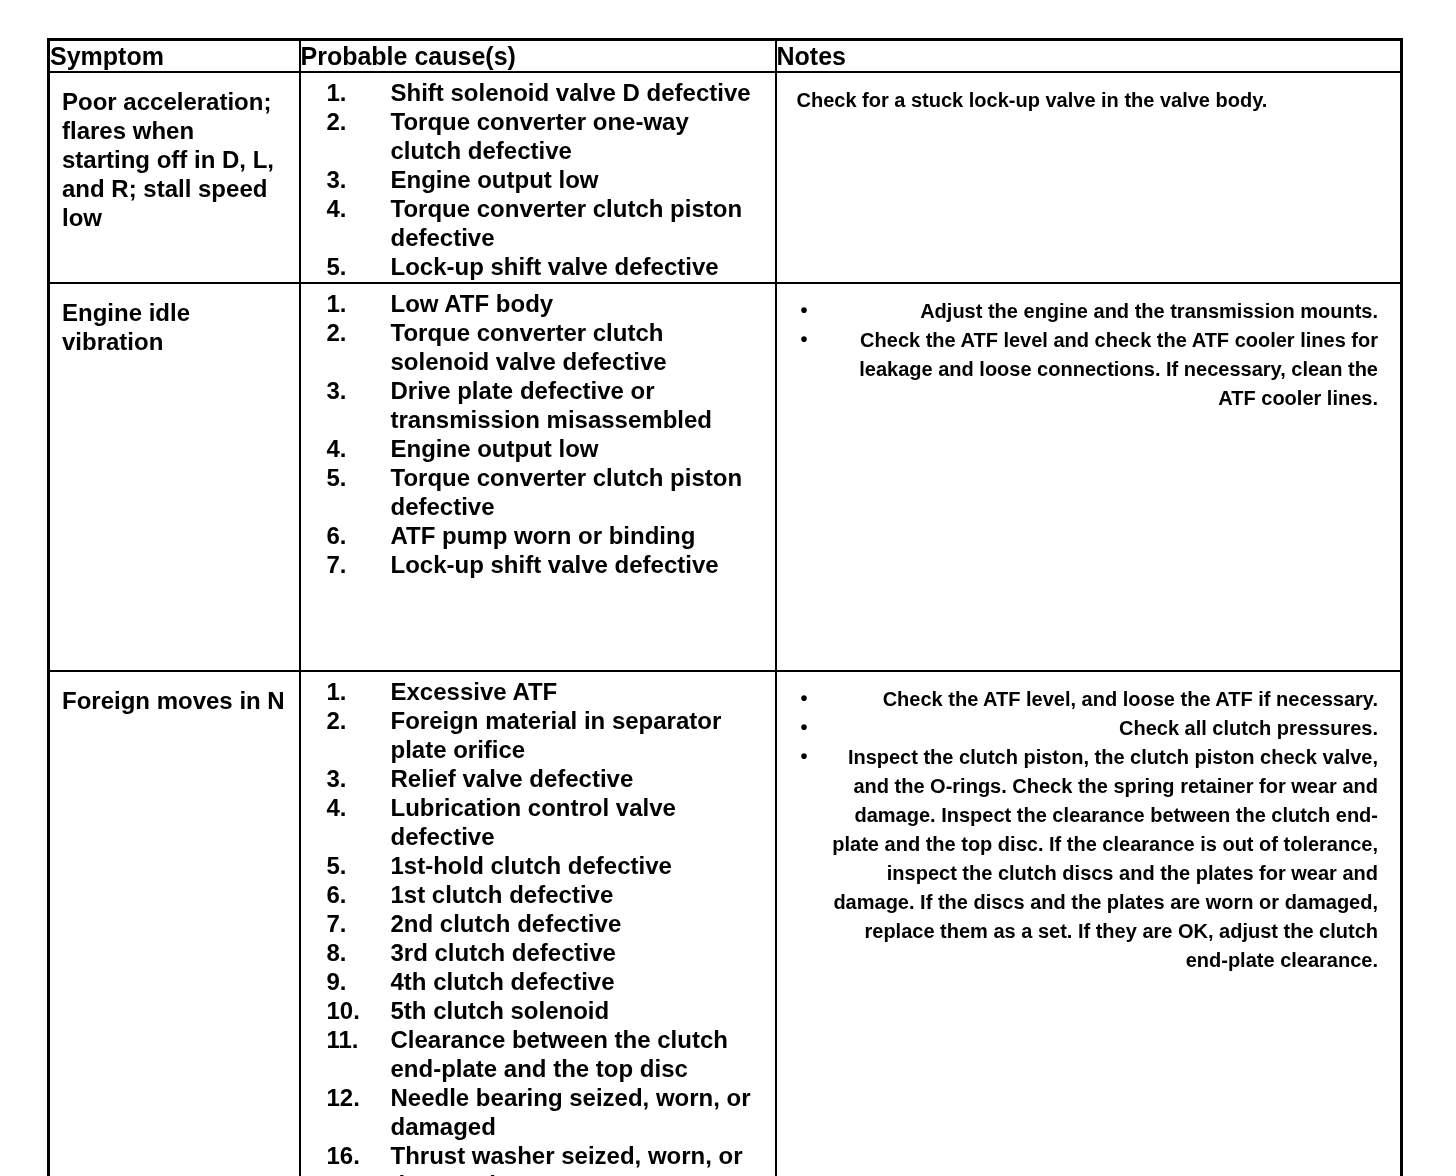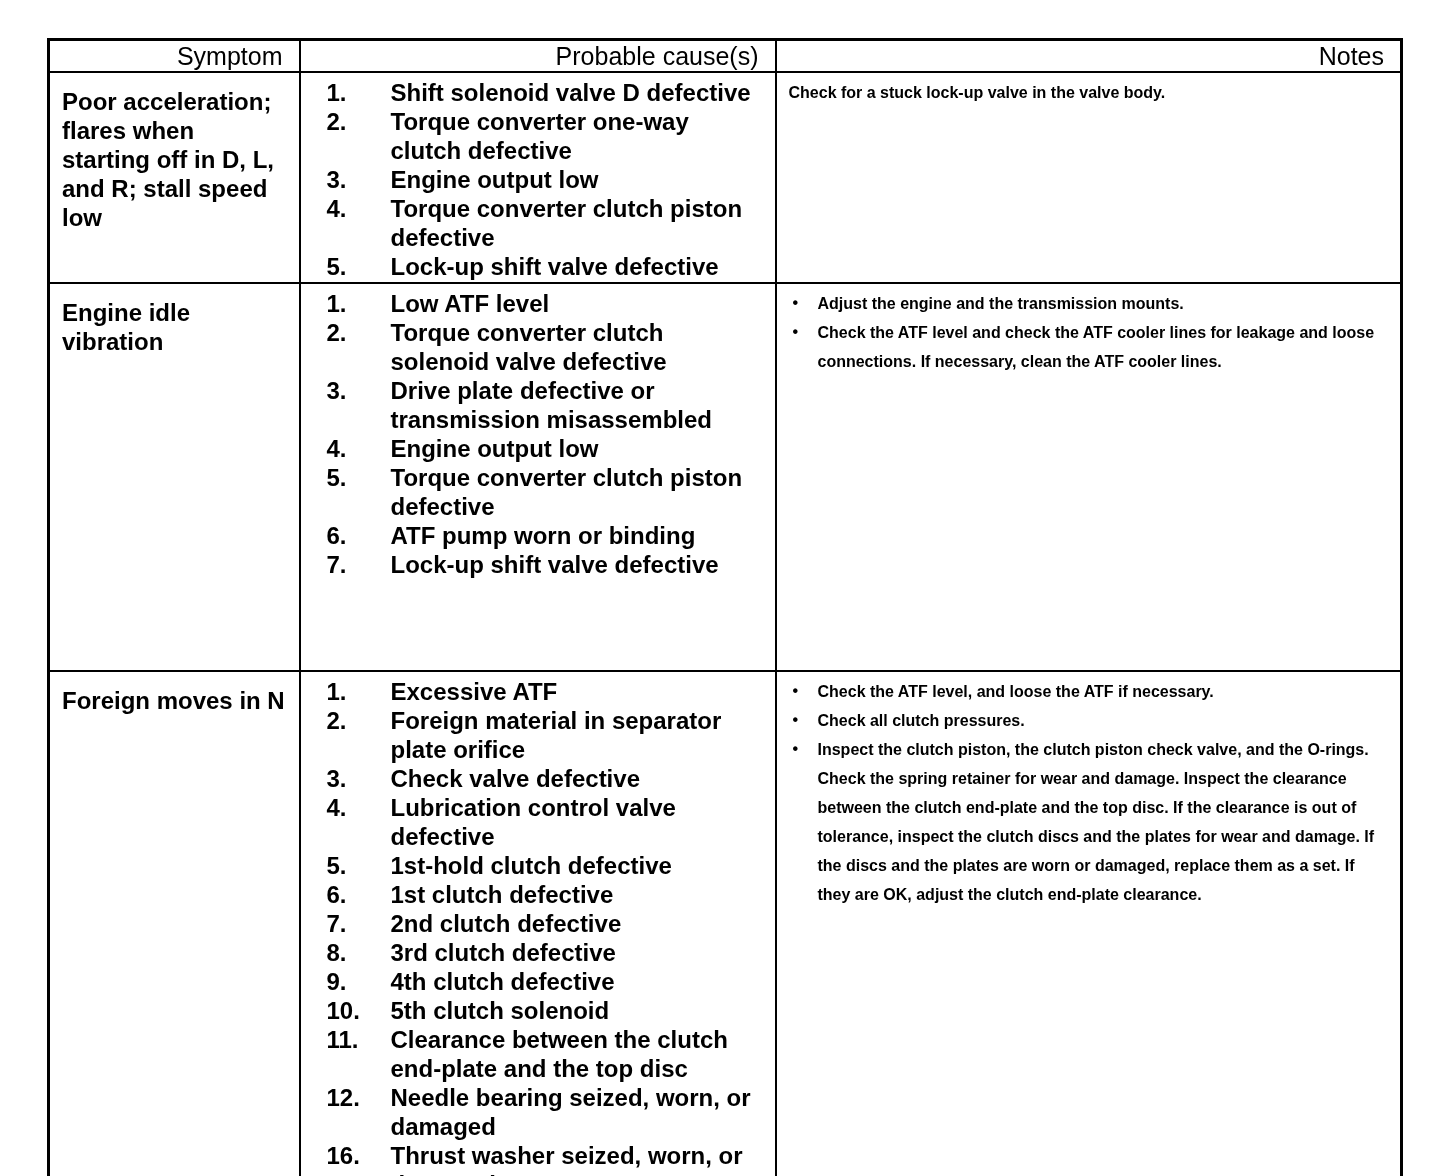--- a/index.html
+++ b/index.html
@@ -31,23 +31,23 @@
   }
   .tbl th, .tbl td {
     border: 2px solid #000;
     vertical-align: top;
     padding: 0;
   }
   .tbl thead tr { height: 32px; }
   .tbl thead th {
     font-size: 25px;
     line-height: 27px;
-    font-weight: 400;
-    text-align: right;
-    padding: 2px 16px 1px 0;
+    font-weight: 700;
+    text-align: left;
+    padding: 2px 0 1px 0;
     vertical-align: middle;
   }
   .row-1 { height: 211px; }
   .row-2 { height: 388px; }
   
 
   td, th { font-weight: 700; }
 
   td.symptom {
     font-size: 24px;
@@ -67,29 +67,30 @@
     padding-left: 90px;
   }
   td.causes .num {
     position: absolute;
     left: 26px;
     top: 0;
     white-space: nowrap;
   }
   td.notes { padding: 5px 14px 0 0; }
   td.notes ul {
-    margin: 0;
+    margin: 8px;
     padding: 0;
     list-style: none;
-    font-size: 16px;
+    font-size: 20px;
     line-height: 29px;
   }
   td.notes ul.bulleted li {
     position: relative;
     padding-left: 41px;
+    text-align: right;
   }
   td.notes ul.bulleted li::before {
     content: "\2022";
     position: absolute;
     left: 16px;
     top: -1px;
   }
   td.notes ul.plain li {
     padding-left: 12px;
   }
@@ -126,21 +127,21 @@
         <td class="notes">
           <ul class="plain">
             <li>Check for a stuck lock-up valve in the valve body.</li>
           </ul>
         </td>
       </tr>
       <tr class="row-2">
         <td class="symptom">Engine idle vibration</td>
         <td class="causes">
           <ol>
-            <li><span class="num">1.</span><span class="txt">Low ATF level</span></li>
+            <li><span class="num">1.</span><span class="txt">Low ATF body</span></li>
             <li><span class="num">2.</span><span class="txt">Torque converter clutch solenoid valve defective</span></li>
             <li><span class="num">3.</span><span class="txt">Drive plate defective or transmission misassembled</span></li>
             <li><span class="num">4.</span><span class="txt">Engine output low</span></li>
             <li><span class="num">5.</span><span class="txt">Torque converter clutch piston defective</span></li>
             <li><span class="num">6.</span><span class="txt">ATF pump worn or binding</span></li>
             <li><span class="num">7.</span><span class="txt">Lock-up shift valve defective</span></li>
           </ol>
         </td>
         <td class="notes">
           <ul class="bulleted">
@@ -148,21 +149,21 @@
             <li>Check the ATF level and check the ATF cooler lines for leakage and loose connections. If necessary, clean the ATF cooler lines.</li>
           </ul>
         </td>
       </tr>
       <tr class="row-3">
         <td class="symptom">Foreign moves in N</td>
         <td class="causes">
           <ol>
             <li><span class="num">1.</span><span class="txt">Excessive ATF</span></li>
             <li><span class="num">2.</span><span class="txt">Foreign material in separator plate orifice</span></li>
-            <li><span class="num">3.</span><span class="txt">Check valve defective</span></li>
+            <li><span class="num">3.</span><span class="txt">Relief valve defective</span></li>
             <li><span class="num">4.</span><span class="txt">Lubrication control valve defective</span></li>
             <li><span class="num">5.</span><span class="txt">1st-hold clutch defective</span></li>
             <li><span class="num">6.</span><span class="txt">1st clutch defective</span></li>
             <li><span class="num">7.</span><span class="txt">2nd clutch defective</span></li>
             <li><span class="num">8.</span><span class="txt">3rd clutch defective</span></li>
             <li><span class="num">9.</span><span class="txt">4th clutch defective</span></li>
             <li><span class="num">10.</span><span class="txt">5th clutch solenoid</span></li>
             <li><span class="num">11.</span><span class="txt">Clearance between the clutch end-plate and the top disc</span></li>
             <li><span class="num">12.</span><span class="txt">Needle bearing seized, worn, or damaged</span></li>
             <li><span class="num">16.</span><span class="txt">Thrust washer seized, worn, or damaged</span></li>

